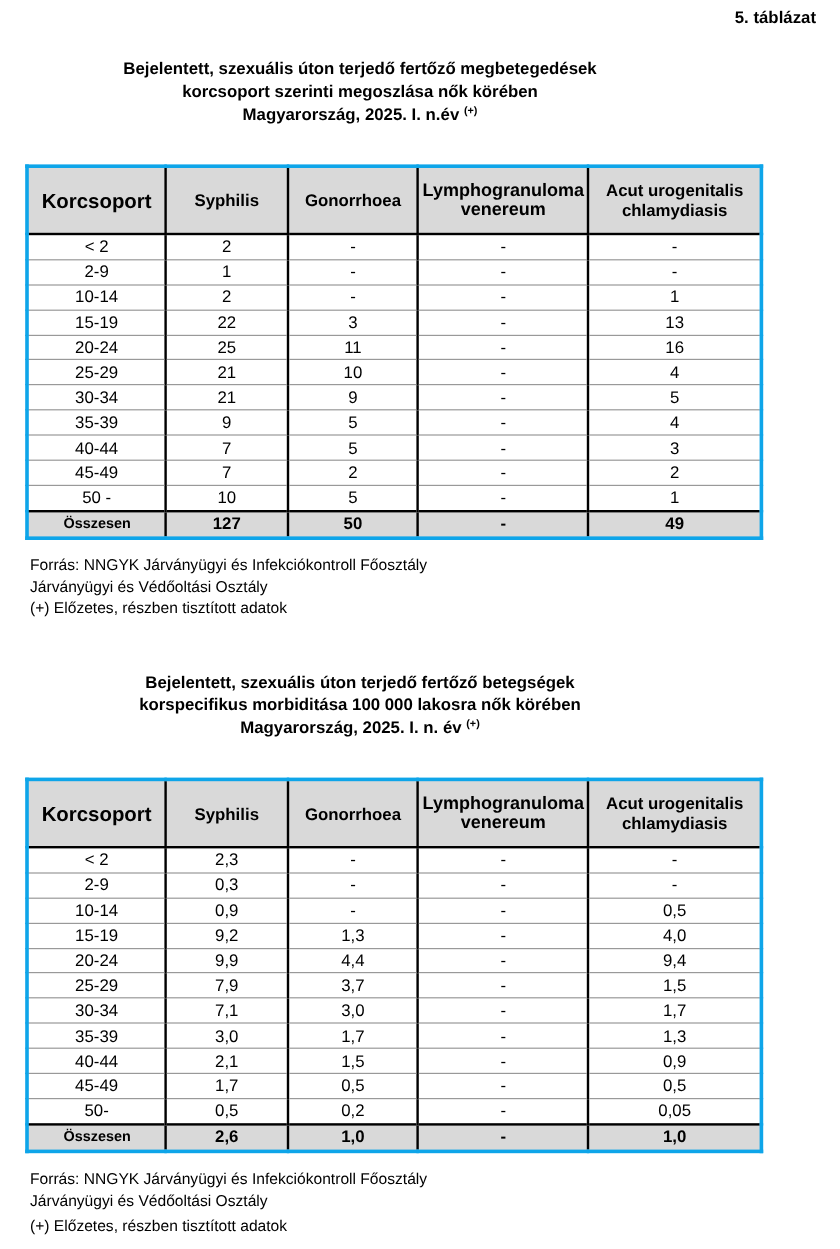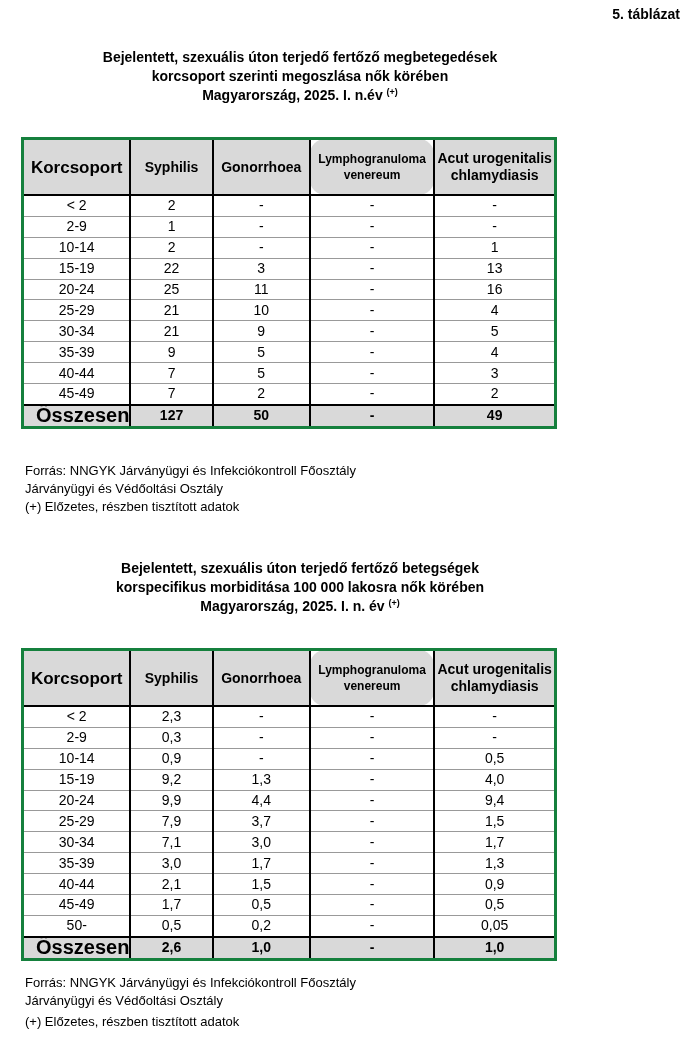--- a/index.html
+++ b/index.html
@@ -10,43 +10,43 @@
   .table-number {
     position: absolute; top: 6px; right: 20px;
     font-weight: bold; font-size: 14px; margin-left: 32px;
   }
   .title {
     position: absolute; left: 0; width: 600px; text-align: center;
     font-weight: bold; font-size: 14px; line-height: 19px;
   }
   .title sup { font-size: 9px; vertical-align: top; position: relative; top: -3px; }
   table.data {
-    position: absolute; left: 21px; width: 536px;
-    border-collapse: collapse; border: 3px solid #15803d;
+    position: absolute; left: 21px; width: 615px;
+    border-collapse: collapse; border: 3px solid #0ea5e9;
     font-size: 14px;
   }
   table.data th {
     background: #d9d9d9; font-weight: bold; text-align: center;
     border-right: 2px solid #000; border-bottom: 2px solid #000;
     padding: 0; height: 54px; line-height: 17px;
   }
   table.data th.k { font-size: 17px; }
-  table.data th.small { font-size: 12px; line-height: 16px; border-radius: 15px; }
+  table.data th.small { font-size: 15px; line-height: 16px; }
   table.data th.med { font-size: 14px; }
   table.data td {
     text-align: center; height: 19.9px; padding: 0;
     border-right: 2px solid #000; border-bottom: 1px solid #999;
     line-height: 19px;
   }
   table.data th:last-child, table.data td:last-child { border-right: none; }
   table.data tr.total td {
     background: #d9d9d9; font-weight: bold; border-top: 2px solid #000;
     border-bottom: none; height: 20px;
   }
-  table.data tr.total td.lbl { text-align: right; font-size: 20px; padding-left: 1px; }
+  table.data tr.total td.lbl { text-align: center; font-size: 12px; padding-left: 1px; }
   .c1 { width: 120px; } .c2 { width: 115px; } .c3 { width: 115px; } .c4 { width: 142px; } .c5 { width: 159px; margin-left: 32px; }
   .notes {
     position: absolute; left: 25px; font-size: 13px; line-height: 18px;
   }
 </style>
 </head>
 <body>
 
 <div class="table-number">5. táblázat</div>
 
@@ -130,20 +130,27 @@
         <td>-</td>
         <td>3</td>
       </tr>
       <tr>
         <td>45-49</td>
         <td>7</td>
         <td>2</td>
         <td>-</td>
         <td>2</td>
       </tr>
+      <tr>
+        <td>50 -</td>
+        <td>10</td>
+        <td>5</td>
+        <td>-</td>
+        <td>1</td>
+      </tr>
       <tr class="total">
         <td class="lbl">Összesen</td>
         <td>127</td>
         <td>50</td>
         <td>-</td>
         <td>49</td>
       </tr>
     </tbody>
 </table>
 

